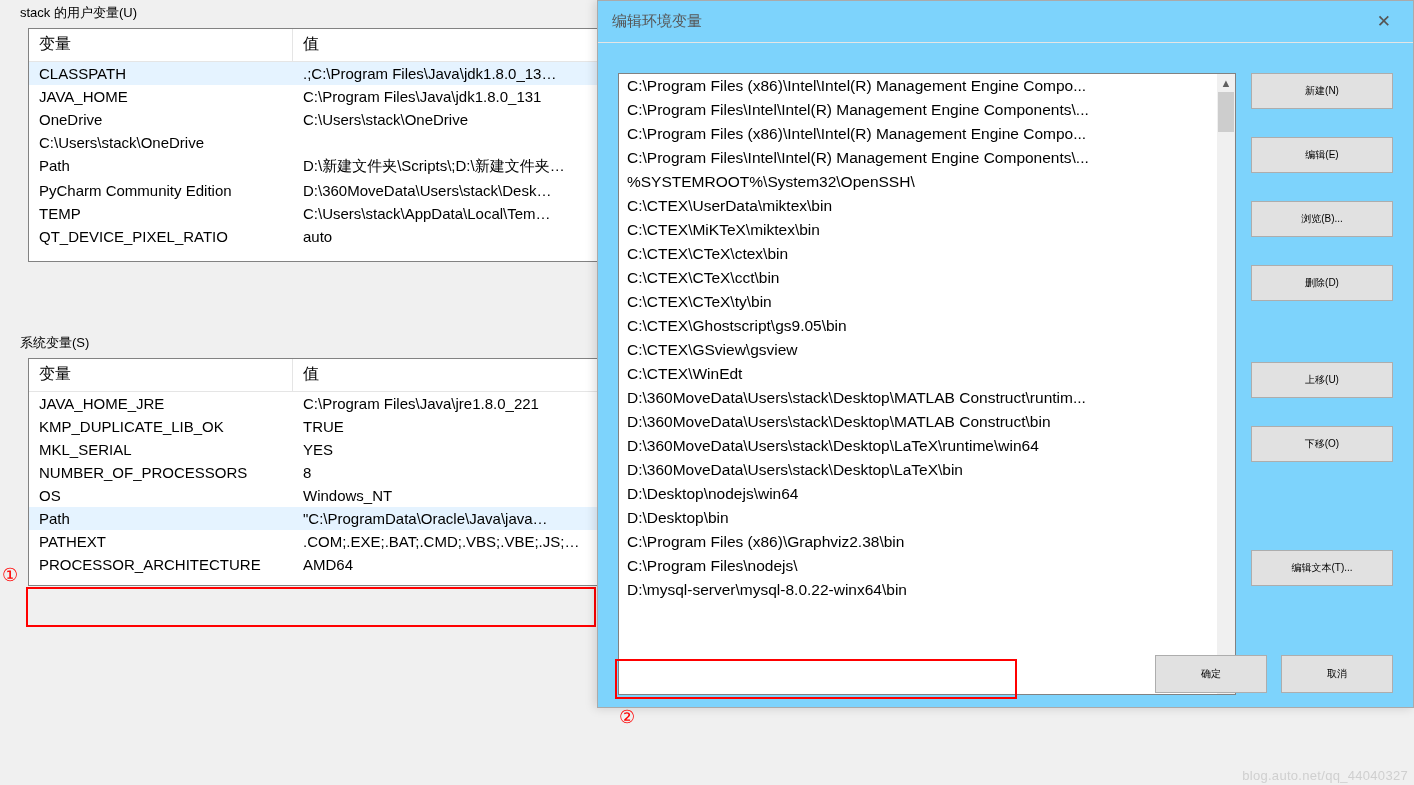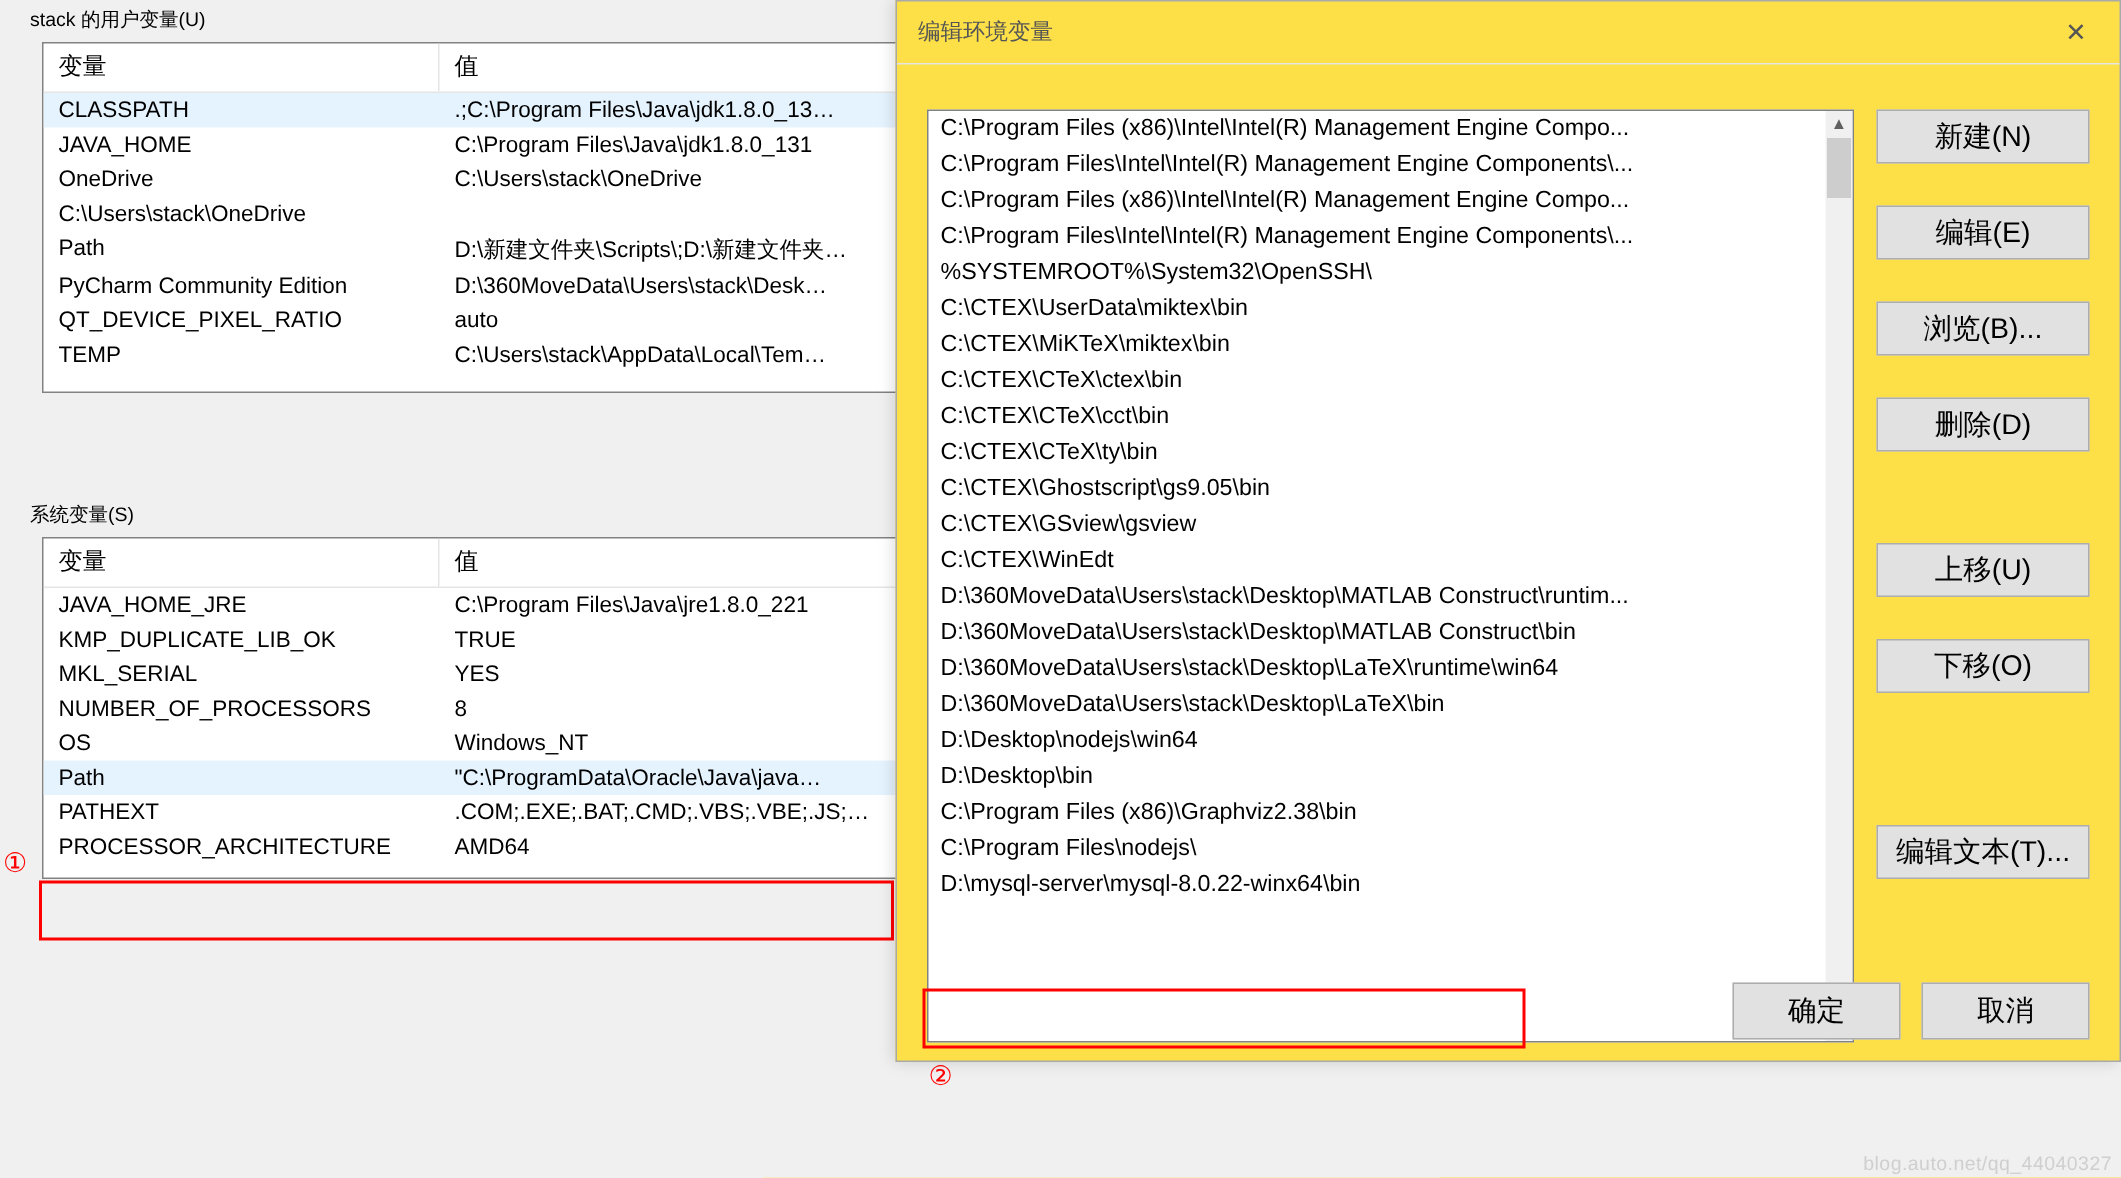--- a/index.html
+++ b/index.html
@@ -23,39 +23,39 @@
 .td-cell.c1 { width: 264px; }
 .td-cell.c2 { flex: 1; }
 .tr-row.sel { background: #e5f3ff; }
 
 .btn-row { display: flex; justify-content: flex-end; gap: 8px; margin: 14px 10px 24px 0; }
 .win-btn { min-width: 108px; height: 34px; border: 1px solid #adadad; background: #e1e1e1; font-size: 15px; color: #000; cursor: pointer; }
 
 .red-box-1 { position: absolute; border: 2px solid #ff0000; pointer-events: none; }
 .annot { position: absolute; color: #ff0000; font-size: 18px; font-weight: normal; pointer-events: none; }
 
-.dialog { position: absolute; left: 597px; top: 0; width: 817px; height: 708px; background: #fde047; border: 1px solid #aaa; box-shadow: -2px 0 10px rgba(0,0,0,0.15); }
+.dialog { position: absolute; left: 597px; top: 0; width: 817px; height: 708px; background: #7dd3fc; border: 1px solid #aaa; box-shadow: -2px 0 10px rgba(0,0,0,0.15); }
 .dialog-title { display: flex; align-items: center; justify-content: space-between; height: 42px; padding: 0 14px 0 14px; color: #555; font-size: 15px; border-bottom: 1px solid #e5e5e5; }
 .close-x { font-size: 17px; color: #555; cursor: pointer; padding: 4px 8px; }
 
 .dialog-body { position: relative; padding: 20px 20px 0 20px; height: calc(100% - 42px); }
 
 .listbox { position: absolute; left: 20px; top: 30px; width: 618px; height: 622px; border: 1px solid #828282; background: #fff; overflow: hidden; }
 .list-inner { position: absolute; left: 0; top: 0; right: 18px; bottom: 0; overflow: hidden; }
 .list-item { padding: 3px 8px 3px 8px; font-size: 15.5px; color: #000; white-space: nowrap; overflow: hidden; text-overflow: ellipsis; }
 
 .vscroll { position: absolute; right: 0; top: 0; width: 18px; height: 100%; background: #f0f0f0; display: flex; flex-direction: column; align-items: center; justify-content: space-between; }
 .vsc-arrow { width: 18px; height: 18px; display: flex; align-items: center; justify-content: center; color: #606060; font-size: 11px; cursor: pointer; }
 .vsc-track { flex: 1; width: 18px; position: relative; }
 .vsc-thumb { position: absolute; left: 1px; width: 16px; background: #cdcdcd; }
 
 .right-btns { position: absolute; right: 20px; top: 30px; width: 142px; display: flex; flex-direction: column; gap: 28px; }
 .right-btns .grp2 { margin-top: 33px; display: flex; flex-direction: column; gap: 28px; }
 .right-btns .grp3 { margin-top: 60px; }
-.dlg-btn { width: 142px; height: 36px; border: 1px solid #adadad; background: #e1e1e1; font-size: 19px; cursor: pointer; }
+.dlg-btn { width: 142px; height: 36px; border: 1px solid #adadad; background: #e1e1e1; font-size: 10px; cursor: pointer; }
 
 .dialog-footer { position: absolute; right: 20px; bottom: 14px; display: flex; gap: 14px; }
 .dialog-footer .dlg-btn { width: 112px; height: 38px; }
 
 .watermark { position: absolute; right: 6px; bottom: 2px; color: rgba(180,180,180,0.55); font-size: 13px; letter-spacing: 0.3px; pointer-events: none; }
 </style>
 </head>
 <body>
 
 <div class="left-panel">
@@ -84,26 +84,26 @@
         </div>
         <div class="tr-row">
           <div class="td-cell c1">Path</div>
           <div class="td-cell c2">D:\新建文件夹\Scripts\;D:\新建文件夹…</div>
         </div>
         <div class="tr-row">
           <div class="td-cell c1">PyCharm Community Edition</div>
           <div class="td-cell c2">D:\360MoveData\Users\stack\Desk…</div>
         </div>
         <div class="tr-row">
+          <div class="td-cell c1">TEMP</div>
+          <div class="td-cell c2">C:\Users\stack\AppData\Local\Tem…</div>
+        </div>
+        <div class="tr-row">
           <div class="td-cell c1">QT_DEVICE_PIXEL_RATIO</div>
           <div class="td-cell c2">auto</div>
-        </div>
-        <div class="tr-row">
-          <div class="td-cell c1">TEMP</div>
-          <div class="td-cell c2">C:\Users\stack\AppData\Local\Tem…</div>
         </div>
       </div>
   </div>
 
   <div class="btn-row">
     <button class="win-btn">新建(N)...</button>
   </div>
 
   <div class="section-label">系统变量(S)</div>
 

